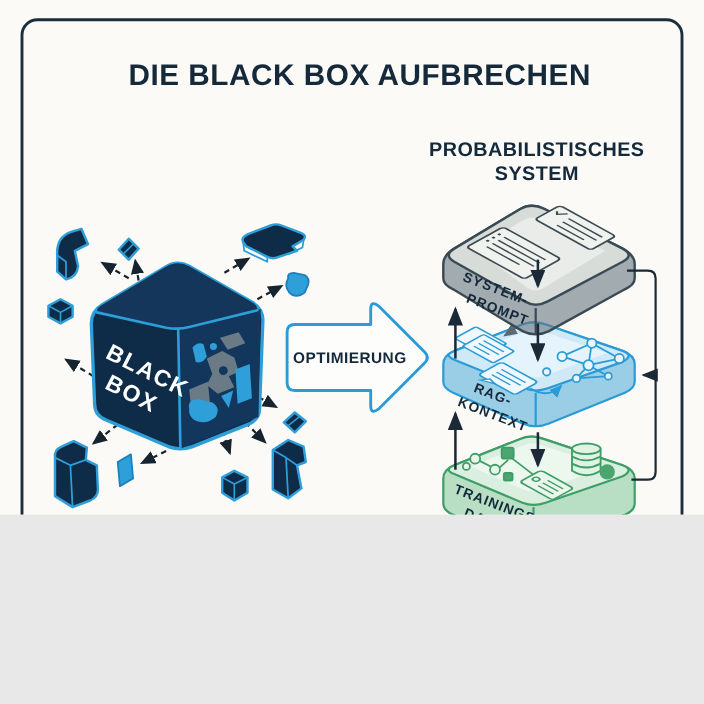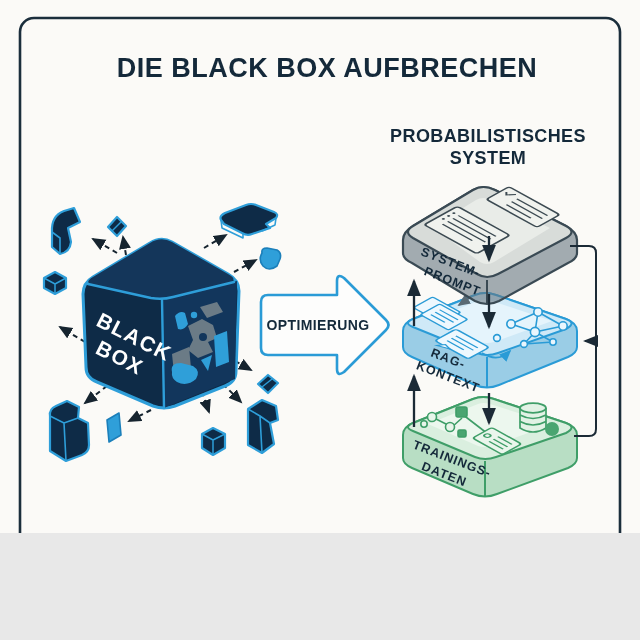--- a/index.html
+++ b/index.html
@@ -1,16 +1,16 @@
 <!DOCTYPE html>
 <html><head>
 <meta charset="utf-8">
 <style>
   html,body{margin:0;padding:0;background:#e8e8e8;}
-  .canvas{width:640px;height:533px;position:relative;background:#fbfaf7;overflow:hidden;
+  .canvas{width:640px;height:468px;position:relative;background:#fbfaf7;overflow:hidden;
           font-family:"Liberation Sans",sans-serif;}
   svg{position:absolute;left:0;top:0;}
   text{font-family:"Liberation Sans",sans-serif;}
   .t-title{font-size:27px;font-weight:bold;fill:#14293a;letter-spacing:.5px;}
   .t-heading{font-size:18px;font-weight:bold;fill:#14293a;letter-spacing:.4px;}
   .t-arrow{font-size:14px;font-weight:bold;fill:#14293a;letter-spacing:.4px;}
   .t-cube{font-size:21px;font-weight:bold;fill:#ffffff;letter-spacing:1.5px;}
   .t-layer{font-size:12.5px;font-weight:bold;fill:#14293a;letter-spacing:1px;}
 </style>
 </head>

